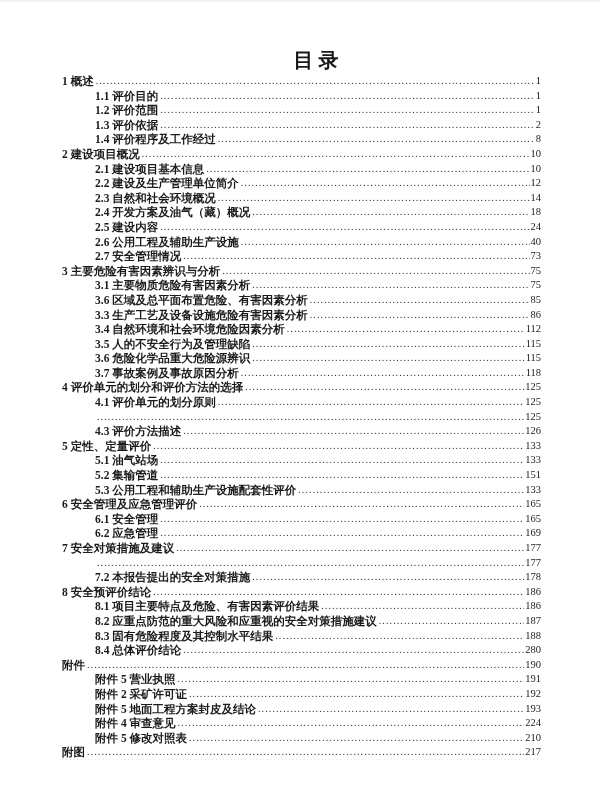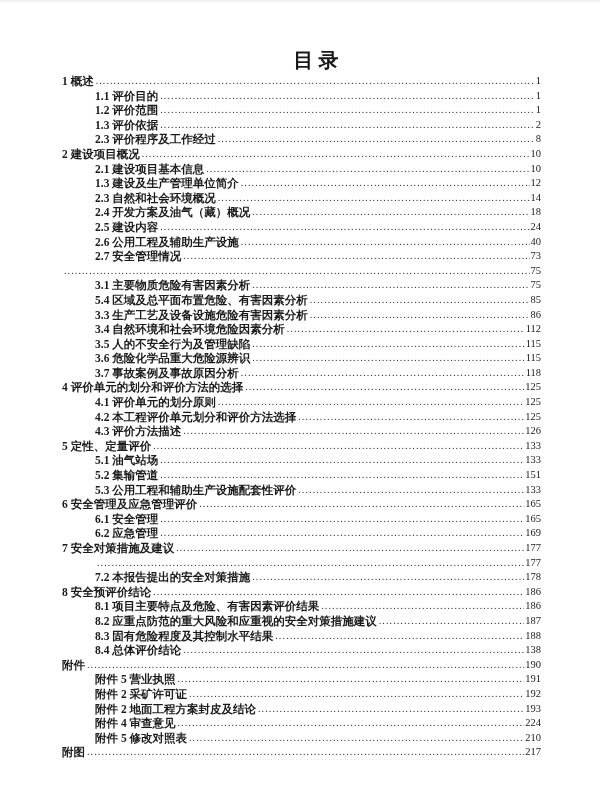--- a/index.html
+++ b/index.html
@@ -110,36 +110,36 @@
         <span class="toc-label">1.2 评价范围</span>
         <span class="dots">............................................................................................................................................................................................................................................................................................................</span>
         <span class="toc-page">1</span>
       </div>
       <div class="toc-row lvl2">
         <span class="toc-label">1.3 评价依据</span>
         <span class="dots">............................................................................................................................................................................................................................................................................................................</span>
         <span class="toc-page">2</span>
       </div>
       <div class="toc-row lvl2">
-        <span class="toc-label">2.3 评价程序及工作经过</span>
+        <span class="toc-label">1.4 评价程序及工作经过</span>
         <span class="dots">............................................................................................................................................................................................................................................................................................................</span>
         <span class="toc-page">8</span>
       </div>
       <div class="toc-row lvl1">
         <span class="toc-label">2 建设项目概况</span>
         <span class="dots">............................................................................................................................................................................................................................................................................................................</span>
         <span class="toc-page">10</span>
       </div>
       <div class="toc-row lvl2">
         <span class="toc-label">2.1 建设项目基本信息</span>
         <span class="dots">............................................................................................................................................................................................................................................................................................................</span>
         <span class="toc-page">10</span>
       </div>
       <div class="toc-row lvl2">
-        <span class="toc-label">1.3 建设及生产管理单位简介</span>
+        <span class="toc-label">2.2 建设及生产管理单位简介</span>
         <span class="dots">............................................................................................................................................................................................................................................................................................................</span>
         <span class="toc-page">12</span>
       </div>
       <div class="toc-row lvl2">
         <span class="toc-label">2.3 自然和社会环境概况</span>
         <span class="dots">............................................................................................................................................................................................................................................................................................................</span>
         <span class="toc-page">14</span>
       </div>
       <div class="toc-row lvl2">
         <span class="toc-label">2.4 开发方案及油气（藏）概况</span>
@@ -155,30 +155,31 @@
         <span class="toc-label">2.6 公用工程及辅助生产设施</span>
         <span class="dots">............................................................................................................................................................................................................................................................................................................</span>
         <span class="toc-page">40</span>
       </div>
       <div class="toc-row lvl2">
         <span class="toc-label">2.7 安全管理情况</span>
         <span class="dots">............................................................................................................................................................................................................................................................................................................</span>
         <span class="toc-page">73</span>
       </div>
       <div class="toc-row lvl1">
+        <span class="toc-label">3 主要危险有害因素辨识与分析</span>
         <span class="dots">............................................................................................................................................................................................................................................................................................................</span>
         <span class="toc-page">75</span>
       </div>
       <div class="toc-row lvl2">
         <span class="toc-label">3.1 主要物质危险有害因素分析</span>
         <span class="dots">............................................................................................................................................................................................................................................................................................................</span>
         <span class="toc-page">75</span>
       </div>
       <div class="toc-row lvl2">
-        <span class="toc-label">5.4 区域及总平面布置危险、有害因素分析</span>
+        <span class="toc-label">3.6 区域及总平面布置危险、有害因素分析</span>
         <span class="dots">............................................................................................................................................................................................................................................................................................................</span>
         <span class="toc-page">85</span>
       </div>
       <div class="toc-row lvl2">
         <span class="toc-label">3.3 生产工艺及设备设施危险有害因素分析</span>
         <span class="dots">............................................................................................................................................................................................................................................................................................................</span>
         <span class="toc-page">86</span>
       </div>
       <div class="toc-row lvl2">
         <span class="toc-label">3.4 自然环境和社会环境危险因素分析</span>
@@ -204,21 +205,20 @@
         <span class="toc-label">4 评价单元的划分和评价方法的选择</span>
         <span class="dots">............................................................................................................................................................................................................................................................................................................</span>
         <span class="toc-page">125</span>
       </div>
       <div class="toc-row lvl2">
         <span class="toc-label">4.1 评价单元的划分原则</span>
         <span class="dots">............................................................................................................................................................................................................................................................................................................</span>
         <span class="toc-page">125</span>
       </div>
       <div class="toc-row lvl2">
-        <span class="toc-label">4.2 本工程评价单元划分和评价方法选择</span>
         <span class="dots">............................................................................................................................................................................................................................................................................................................</span>
         <span class="toc-page">125</span>
       </div>
       <div class="toc-row lvl2">
         <span class="toc-label">4.3 评价方法描述</span>
         <span class="dots">............................................................................................................................................................................................................................................................................................................</span>
         <span class="toc-page">126</span>
       </div>
       <div class="toc-row lvl1">
         <span class="toc-label">5 定性、定量评价</span>
@@ -285,39 +285,39 @@
         <span class="toc-page">187</span>
       </div>
       <div class="toc-row lvl2">
         <span class="toc-label">8.3 固有危险程度及其控制水平结果</span>
         <span class="dots">............................................................................................................................................................................................................................................................................................................</span>
         <span class="toc-page">188</span>
       </div>
       <div class="toc-row lvl2">
         <span class="toc-label">8.4 总体评价结论</span>
         <span class="dots">............................................................................................................................................................................................................................................................................................................</span>
-        <span class="toc-page">138</span>
+        <span class="toc-page">280</span>
       </div>
       <div class="toc-row lvl1">
         <span class="toc-label">附件</span>
         <span class="dots">............................................................................................................................................................................................................................................................................................................</span>
         <span class="toc-page">190</span>
       </div>
       <div class="toc-row lvl2">
         <span class="toc-label">附件 5 营业执照</span>
         <span class="dots">............................................................................................................................................................................................................................................................................................................</span>
         <span class="toc-page">191</span>
       </div>
       <div class="toc-row lvl2">
         <span class="toc-label">附件 2 采矿许可证</span>
         <span class="dots">............................................................................................................................................................................................................................................................................................................</span>
         <span class="toc-page">192</span>
       </div>
       <div class="toc-row lvl2">
-        <span class="toc-label">附件 2 地面工程方案封皮及结论</span>
+        <span class="toc-label">附件 5 地面工程方案封皮及结论</span>
         <span class="dots">............................................................................................................................................................................................................................................................................................................</span>
         <span class="toc-page">193</span>
       </div>
       <div class="toc-row lvl2">
         <span class="toc-label">附件 4 审查意见</span>
         <span class="dots">............................................................................................................................................................................................................................................................................................................</span>
         <span class="toc-page">224</span>
       </div>
       <div class="toc-row lvl2">
         <span class="toc-label">附件 5 修改对照表</span>

